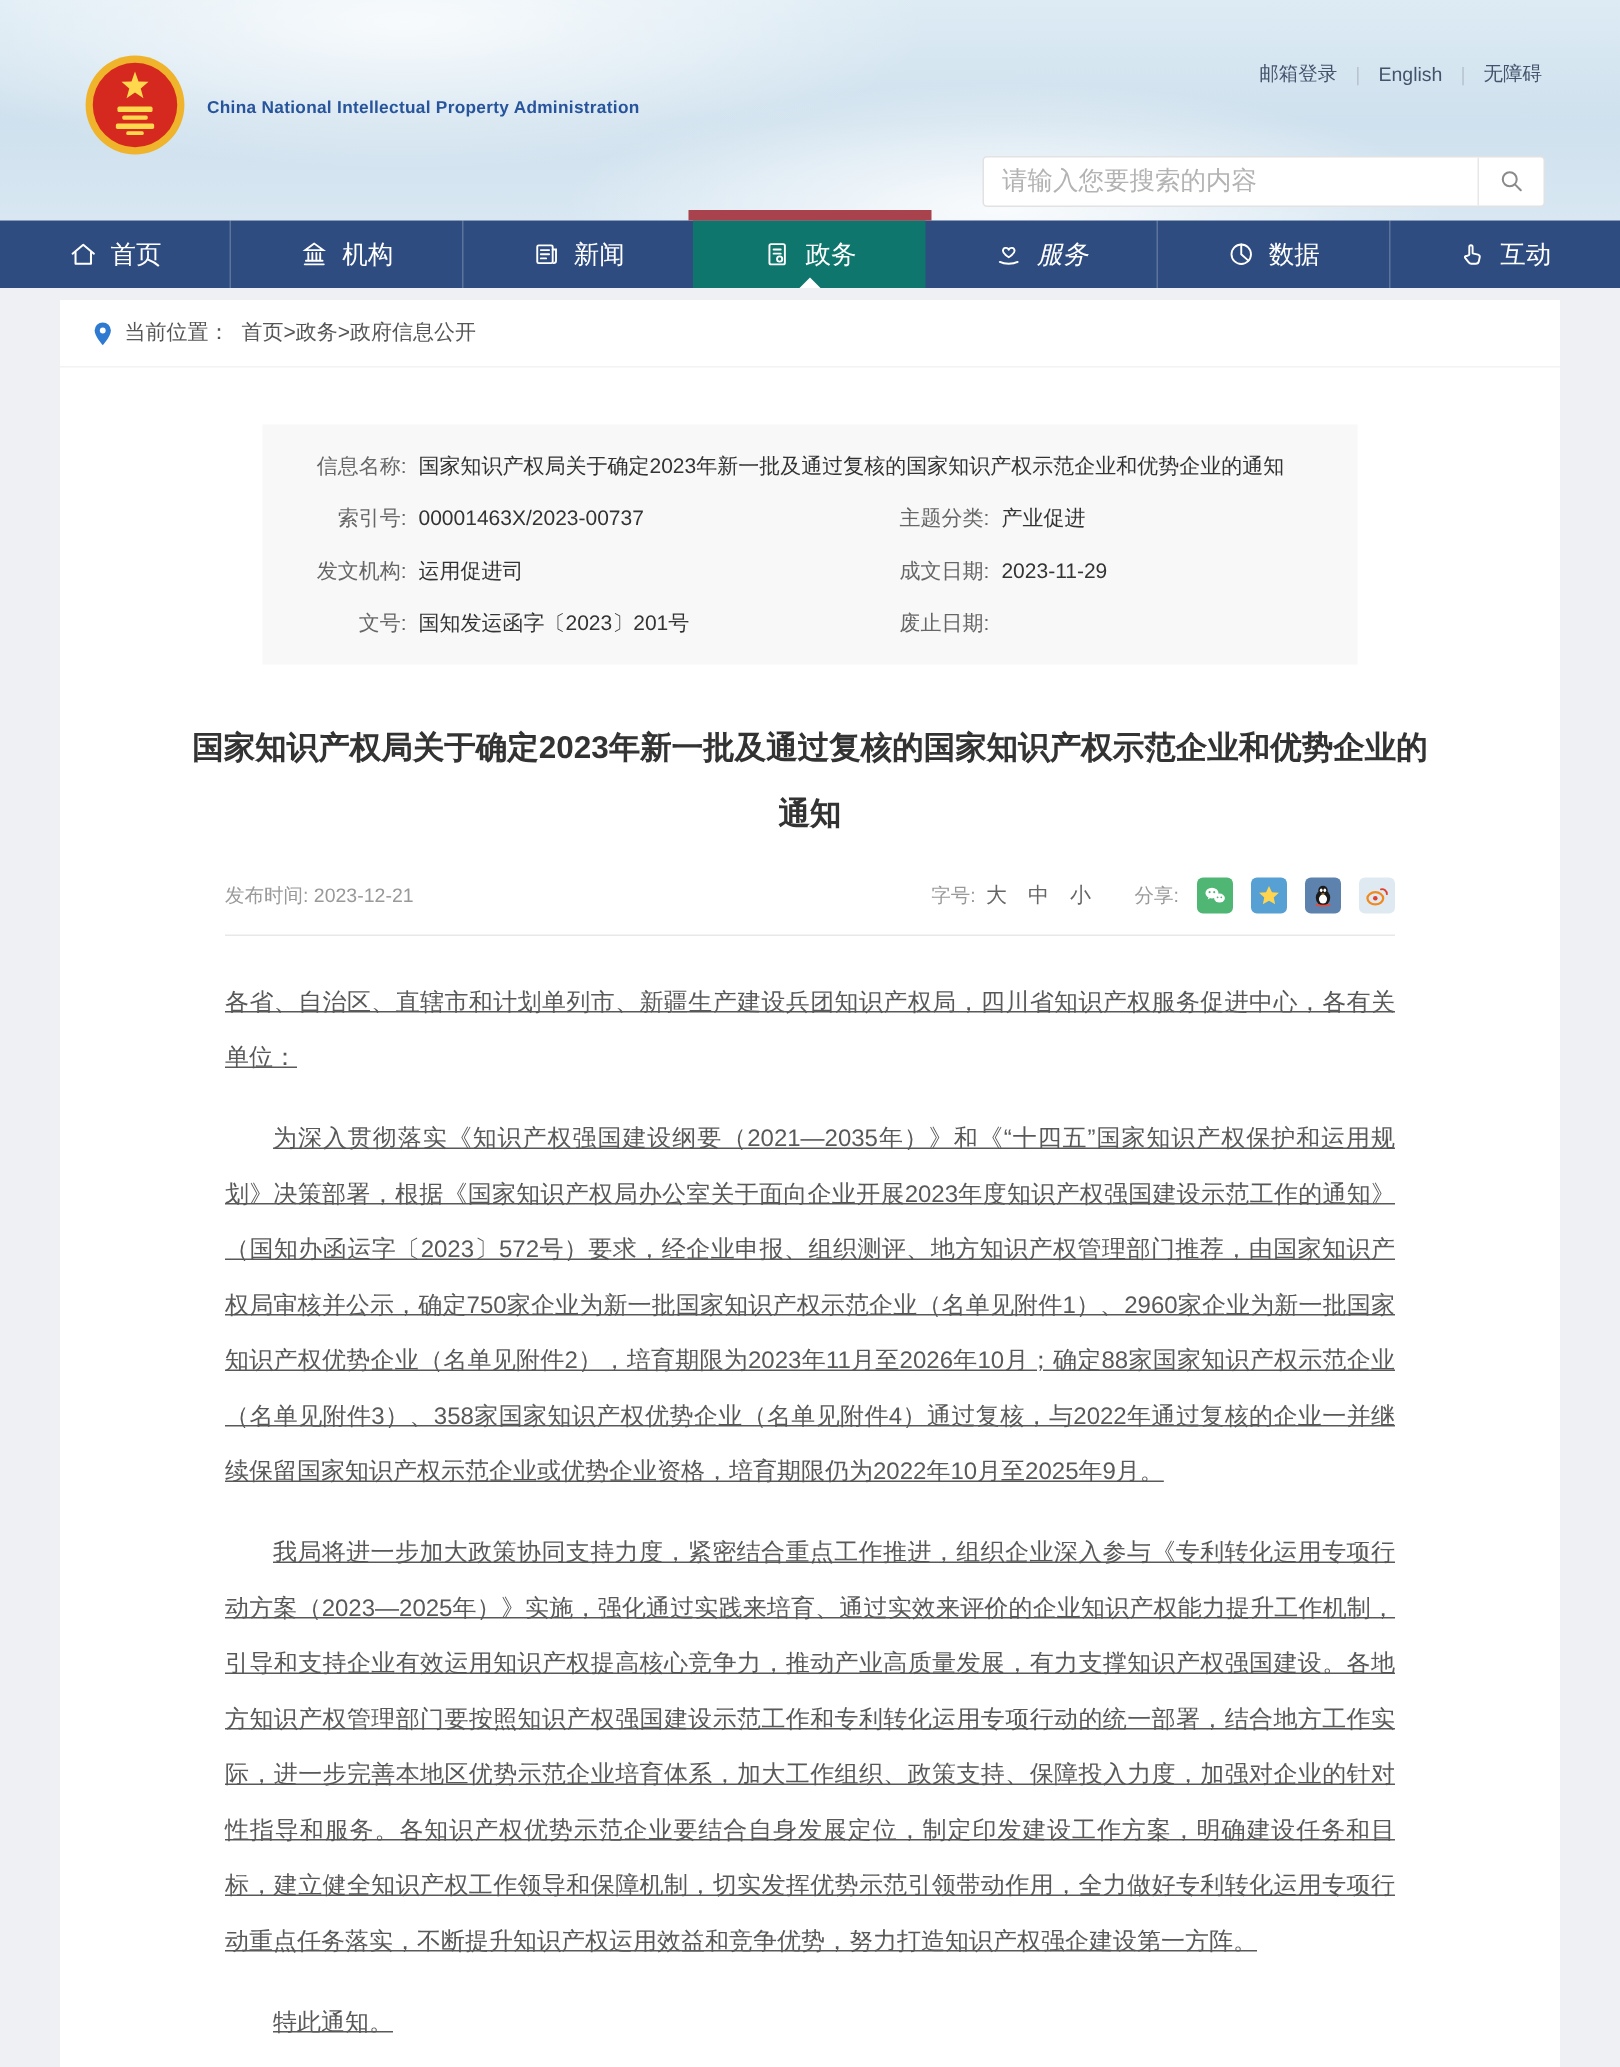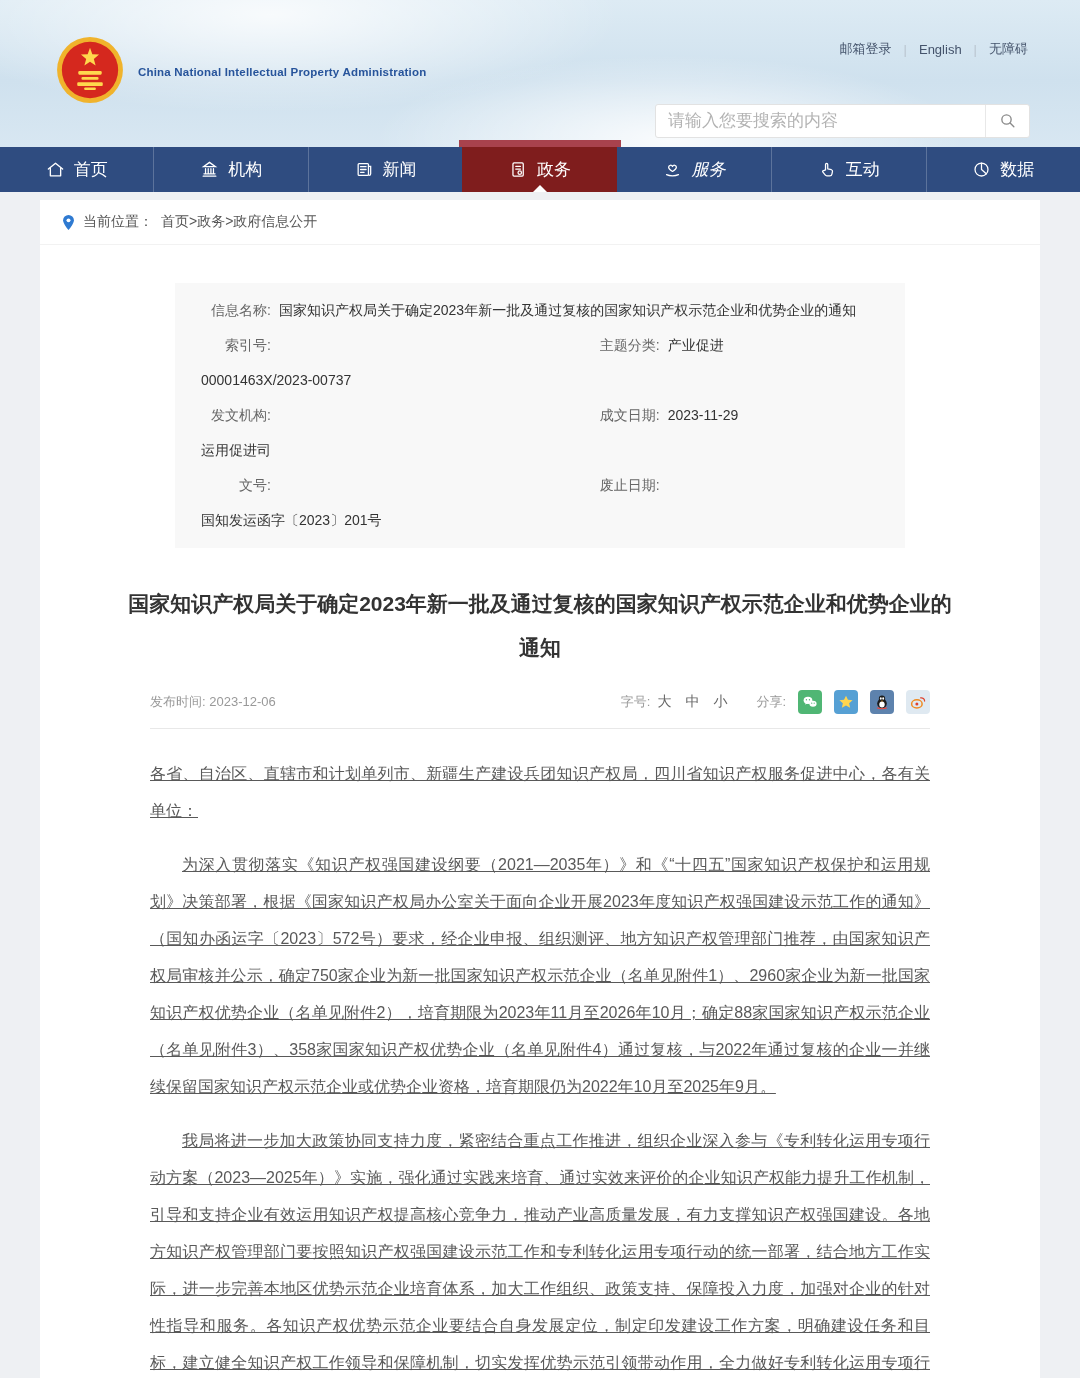--- a/index.html
+++ b/index.html
@@ -45,21 +45,21 @@
   .search-btn { width:44px; height:100%; border-left:1px solid #e8e8e8; display:flex; align-items:center; justify-content:center; cursor:pointer; }
 
   
   .nav { height:45px; background:#2f4c80; display:flex; position:relative; }
   .nav-item {
     flex:1; display:flex; align-items:center; justify-content:center; gap:9px;
     color:#fff; font-size:17px; cursor:pointer; position:relative;
     border-left:1px solid rgba(255,255,255,.22);
   }
   .nav-item:first-child { border-left:none; }
-  .nav-item.active { background:#7f1d1d; border-left-color:transparent; }
+  .nav-item.active { background:#0f766e; border-left-color:transparent; }
   .nav-item.active + .nav-item { border-left-color:transparent;font-style:italic; }
   .nav-item.active::before {
     content:""; position:absolute; top:-7px; left:-4px; right:-4px; height:7px; background:#a8424d;
   }
   .nav-item.active::after {
     content:""; position:absolute; bottom:0; left:50%; transform:translateX(-50%);
     width:0; height:0; border-left:7px solid transparent; border-right:7px solid transparent;
     border-bottom:7px solid #ffffff;
   }
   .nav-icon { display:flex; }
@@ -67,21 +67,21 @@
   
   .card { width:1000px; margin:8px auto 0; background:#fff; padding-bottom:30px; min-height:1170px; }
 
   .breadcrumb { display:flex; align-items:center; gap:8px; padding:13px 22px; font-size:14px; color:#555; border-bottom:1px solid #f2f2f2; }
   .breadcrumb .path { cursor:pointer; }
 
   
   .info-box { width:730px; margin:38px auto 0; background:#f8f8f8; padding:10px 18px; font-size:14px; }
   .info-row { display:flex; line-height:35px; }
   .info-cell { display:flex; }
-  .info-cell.left { width:56%;flex-direction:column; }
+  .info-cell.left { width:56%; }
   .info-cell.right { width:44%; }
   .info-label { width:78px; text-align:right; color:#666; flex:0 0 auto; }
   .info-value { color:#333; padding-left:8px; }
 
   
   .article-title {
     width:830px; margin:34px auto 0; text-align:center;
     font-size:21px; font-weight:bold; color:#333; line-height:44px;
   }
   .meta-row {
@@ -189,34 +189,34 @@
     <span class="nav-icon" data-interactable="false">
       <svg width="19" height="19" viewBox="0 0 24 24" fill="none" stroke="#fff" stroke-width="1.6" stroke-linecap="round" stroke-linejoin="round">
           <path d="M12 8.2c1.2-2.4 4.6-2 4.9.7.2 2.4-4.9 5.6-4.9 5.6s-5.1-3.2-4.9-5.6c.3-2.7 3.7-3.1 4.9-.7z"></path>
           <path d="M4.5 18.5c4 2 11 2 15 0"></path>
         </svg>
     </span>
     <span data-interactable="false">服务</span>
   </div>
   <div class="nav-item" data-interactable="true">
     <span class="nav-icon" data-interactable="false">
-      <svg width="19" height="19" viewBox="0 0 24 24" fill="none" stroke="#fff" stroke-width="1.6" stroke-linecap="round" stroke-linejoin="round">
-          <path d="M9.5 12.5V5.8a1.4 1.4 0 0 1 2.8 0v5.4l4.6 1.1c1 .3 1.6 1.2 1.4 2.2l-.7 3.2a2.8 2.8 0 0 1-2.8 2.3h-3.6a2.8 2.8 0 0 1-2.2-1.1l-3-3.9c-.6-.8.3-1.9 1.2-1.5z"></path>
-        </svg>
-    </span>
-    <span data-interactable="false">互动</span>
-  </div>
-  <div class="nav-item" data-interactable="true">
-    <span class="nav-icon" data-interactable="false">
       <svg width="19" height="19" viewBox="0 0 24 24" fill="none" stroke="#fff" stroke-width="1.6" stroke-linecap="round">
           <circle cx="12" cy="12" r="8.2"></circle>
           <path d="M12 3.8V12l6 5.4"></path>
         </svg>
     </span>
     <span data-interactable="false">数据</span>
+  </div>
+  <div class="nav-item" data-interactable="true">
+    <span class="nav-icon" data-interactable="false">
+      <svg width="19" height="19" viewBox="0 0 24 24" fill="none" stroke="#fff" stroke-width="1.6" stroke-linecap="round" stroke-linejoin="round">
+          <path d="M9.5 12.5V5.8a1.4 1.4 0 0 1 2.8 0v5.4l4.6 1.1c1 .3 1.6 1.2 1.4 2.2l-.7 3.2a2.8 2.8 0 0 1-2.8 2.3h-3.6a2.8 2.8 0 0 1-2.2-1.1l-3-3.9c-.6-.8.3-1.9 1.2-1.5z"></path>
+        </svg>
+    </span>
+    <span data-interactable="false">互动</span>
   </div>
 </div>
 
 <div class="card" data-interactable="false">
 
   <div class="breadcrumb" data-interactable="false">
     <svg width="13" height="17" viewBox="0 0 24 30" data-interactable="false">
       <path d="M12 1a10 10 0 0 0-10 10c0 7 10 18 10 18s10-11 10-18A10 10 0 0 0 12 1z" fill="#2f7ad1"></path>
       <circle cx="12" cy="11" r="3.6" fill="#fff"></circle>
     </svg>
@@ -257,21 +257,21 @@
       <span class="info-cell right">
         <span class="info-label" data-interactable="false">废止日期:</span>
         <span class="info-value" data-interactable="false"></span>
       </span>
     </div>
   </div>
 
   <h1 class="article-title" data-interactable="false">国家知识产权局关于确定2023年新一批及通过复核的国家知识产权示范企业和优势企业的通知</h1>
 
   <div class="meta-row" data-interactable="false">
-    <span class="meta-left" data-interactable="false">发布时间: 2023-12-06</span>
+    <span class="meta-left" data-interactable="false">发布时间: 2023-12-21</span>
     <span class="meta-right">
       <span data-interactable="false">字号:</span>
       <span class="fz-btn" data-interactable="true">大</span>
       <span class="fz-btn" data-interactable="true">中</span>
       <span class="fz-btn" data-interactable="true">小</span>
       <span class="share-label" data-interactable="false">分享:</span>
       <span class="share-icon ic-wechat" data-interactable="true">
         <svg width="18" height="18" viewBox="0 0 24 24">
             <ellipse cx="9.3" cy="9.8" rx="5.8" ry="4.8" fill="#fff"></ellipse>
             <path d="m5.5 15.5 1-2.5 2 .8z" fill="#fff"></path>

